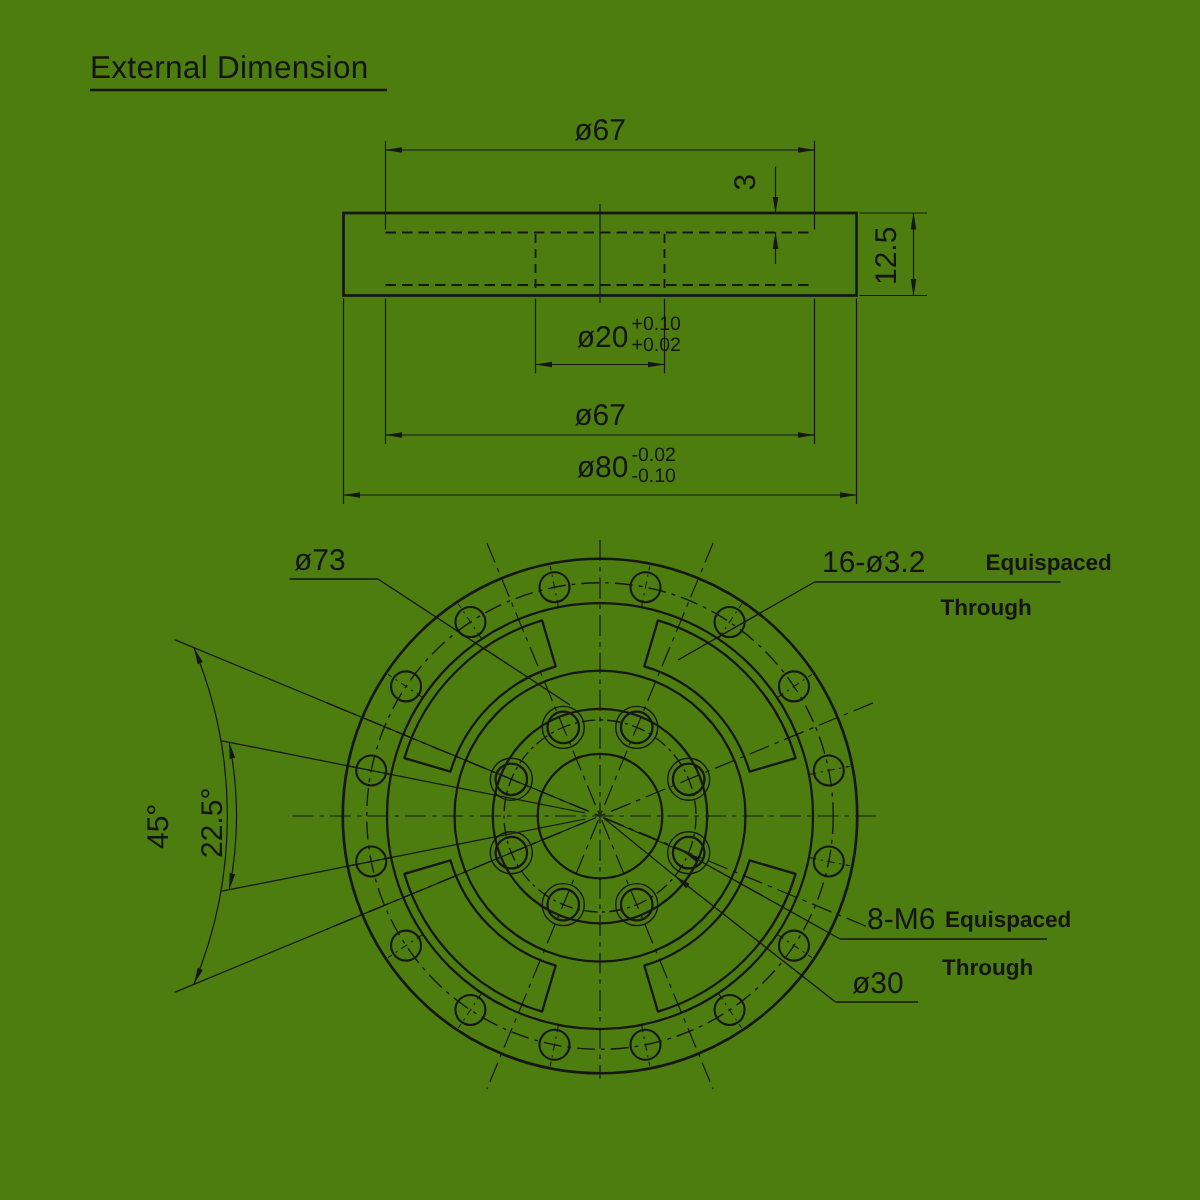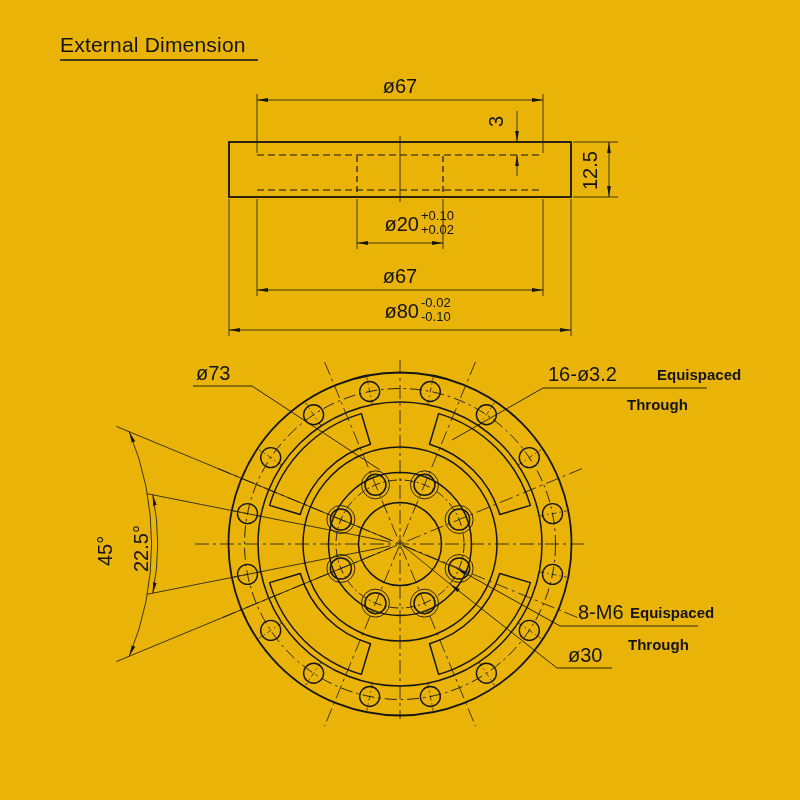--- a/index.html
+++ b/index.html
@@ -1,16 +1,16 @@
 <!DOCTYPE html>
 <html><head>
 <meta charset="utf-8">
 <style>
   html,body{margin:0;padding:0;background:#ffffff;}
-  .page{position:relative;width:800px;height:800px;background:#eab308;overflow:hidden;
+  .page{position:relative;width:800px;height:800px;background:#4d7c0f;overflow:hidden;
         font-family:"Liberation Sans",sans-serif;}
   svg{position:absolute;left:0;top:0;}
   text{fill:#141414;}
   .t-title{font-size:21px;letter-spacing:.2px;}
   .t-dim{font-size:20px;}
   .t-tol{font-size:13px;}
   .t-note{font-size:15px;font-weight:bold;}
   .ln{stroke:#161616;fill:none;}
 </style>
 </head>

